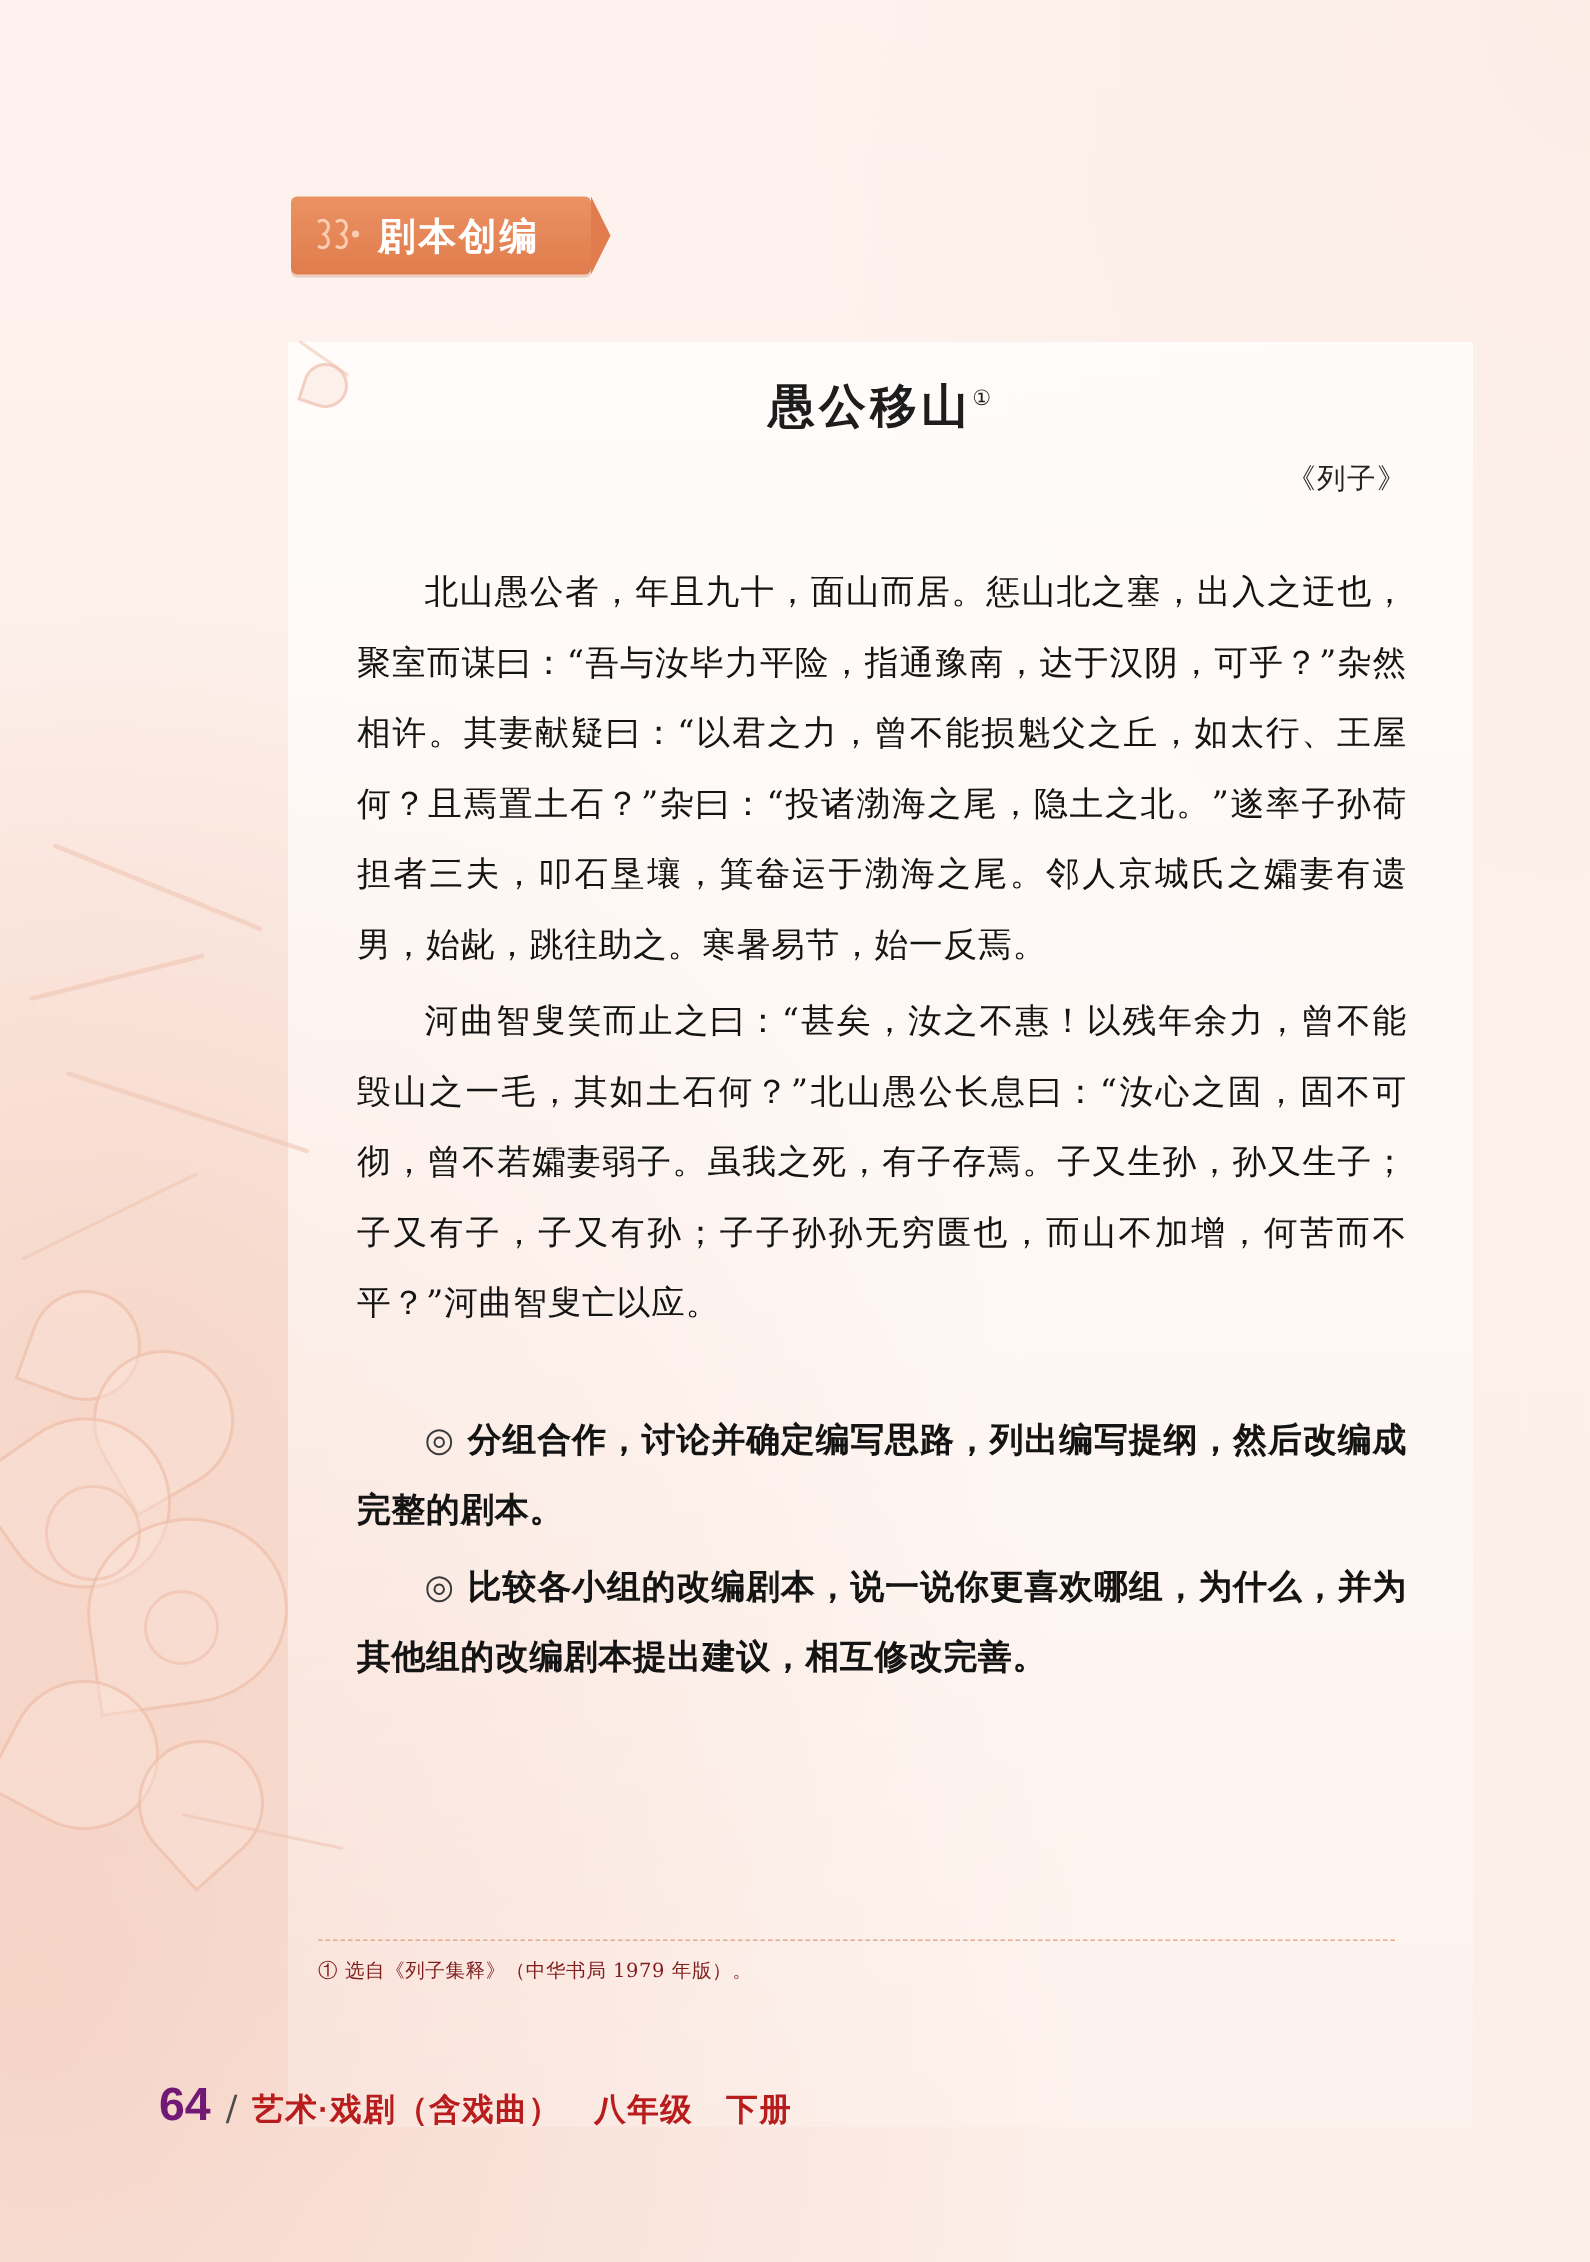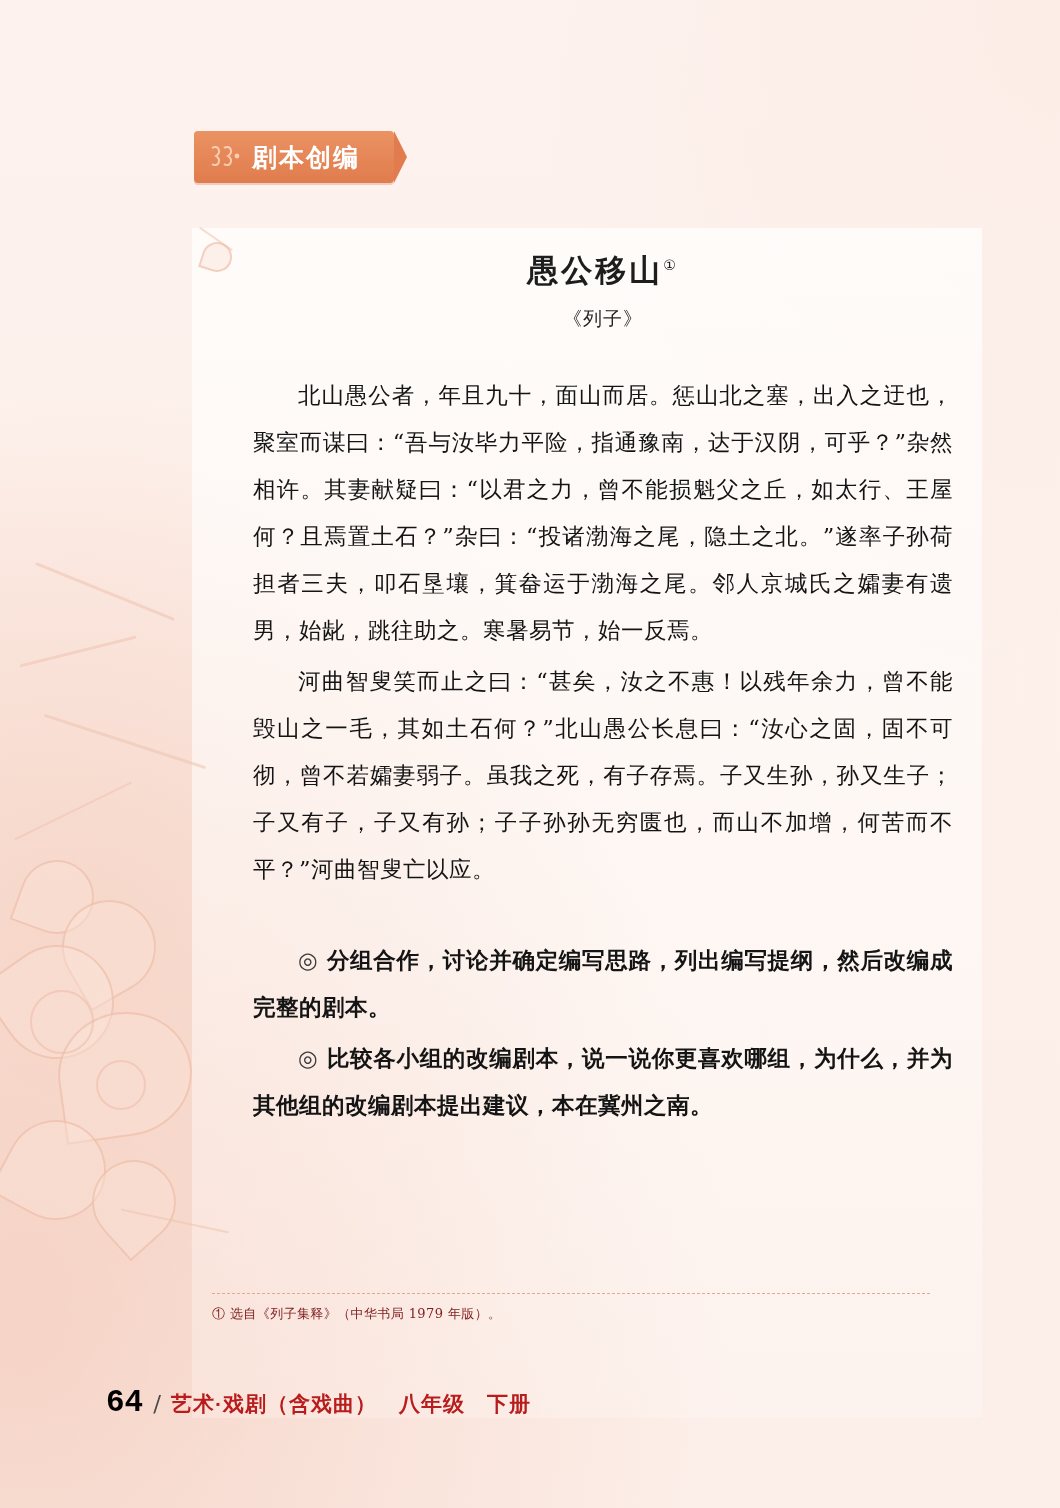--- a/index.html
+++ b/index.html
@@ -97,40 +97,40 @@
     width: 0;
     height: 0;
     border-top: 26px solid transparent;
     border-bottom: 26px solid transparent;
     border-left: 13px solid #e07c4d;
   }
 
   
   .content {
     position: absolute;
-    left: 253px;
+    left: 238px;
     top: 250px;
     width: 700px;
   }
   .doc-title {
     text-align: center;
     font-size: 31px;
     font-weight: bold;
     color: #1d1d1d;
     letter-spacing: 3px;
     margin: 0 0 14px 0;
     font-family: "DejaVu Sans", "Liberation Sans", sans-serif;
   }
   .doc-title sup {
     font-size: 14px;
     font-weight: normal;
     vertical-align: super;
   }
   .doc-source {
-    text-align: center;
+    text-align: right;
     font-size: 19px;
     color: #222;
     margin: 0 0 40px 0;
     letter-spacing: 1px;
   }
   p.body-text {
     font-size: 22.5px;
     line-height: 47px;
     color: #141414;
     margin: 0 0 4px 0;
@@ -178,22 +178,22 @@
     position: absolute;
     left: 106px;
     top: 1385px;
     display: flex;
     align-items: baseline;
     gap: 10px;
   }
   .page-number {
     font-size: 31px;
     font-weight: bold;
-    color: #000000;
-    font-family: Liberation Mono, monospace;
+    color: #701a75;
+    font-family: Liberation Sans, sans-serif;
   }
   .footer-sep {
     font-size: 23px;
     color: #4a4a4a;
   }
   .footer-text {
     font-size: 21px;
     font-weight: bold;
     color: #b91c1c;
     letter-spacing: 1px;
@@ -247,21 +247,21 @@
   <p class="body-text">北山愚公者，年且九十，面山而居。惩山北之塞，出入之迂也，聚室而谋曰：“吾与汝毕力平险，指通豫南，达于汉阴，可乎？”杂然相许。其妻献疑曰：“以君之力，曾不能损魁父之丘，如太行、王屋何？且焉置土石？”杂曰：“投诸渤海之尾，隐土之北。”遂率子孙荷担者三夫，叩石垦壤，箕畚运于渤海之尾。邻人京城氏之孀妻有遗男，始龀，跳往助之。寒暑易节，始一反焉。</p>
   <p class="body-text">河曲智叟笑而止之曰：“甚矣，汝之不惠！以残年余力，曾不能毁山之一毛，其如土石何？”北山愚公长息曰：“汝心之固，固不可彻，曾不若孀妻弱子。虽我之死，有子存焉。子又生孙，孙又生子；子又有子，子又有孙；子子孙孙无穷匮也，而山不加增，何苦而不平？”河曲智叟亡以应。</p>
 
   <div class="task-list">
     <p class="task-item">
       <span class="bullet">◎</span>
       <span>分组合作，讨论并确定编写思路，列出编写提纲，然后改编成完整的剧本。</span>
     </p>
     <p class="task-item">
       <span class="bullet">◎</span>
-      <span>比较各小组的改编剧本，说一说你更喜欢哪组，为什么，并为其他组的改编剧本提出建议，本在冀州之南。</span>
+      <span>比较各小组的改编剧本，说一说你更喜欢哪组，为什么，并为其他组的改编剧本提出建议，相互修改完善。</span>
     </p>
   </div>
 </div>
 
 <div class="footnote-rule"></div>
 <div class="footnote">
   <span>①</span>
   <span>选自《列子集释》（中华书局 1979 年版）。</span>
 </div>
 

